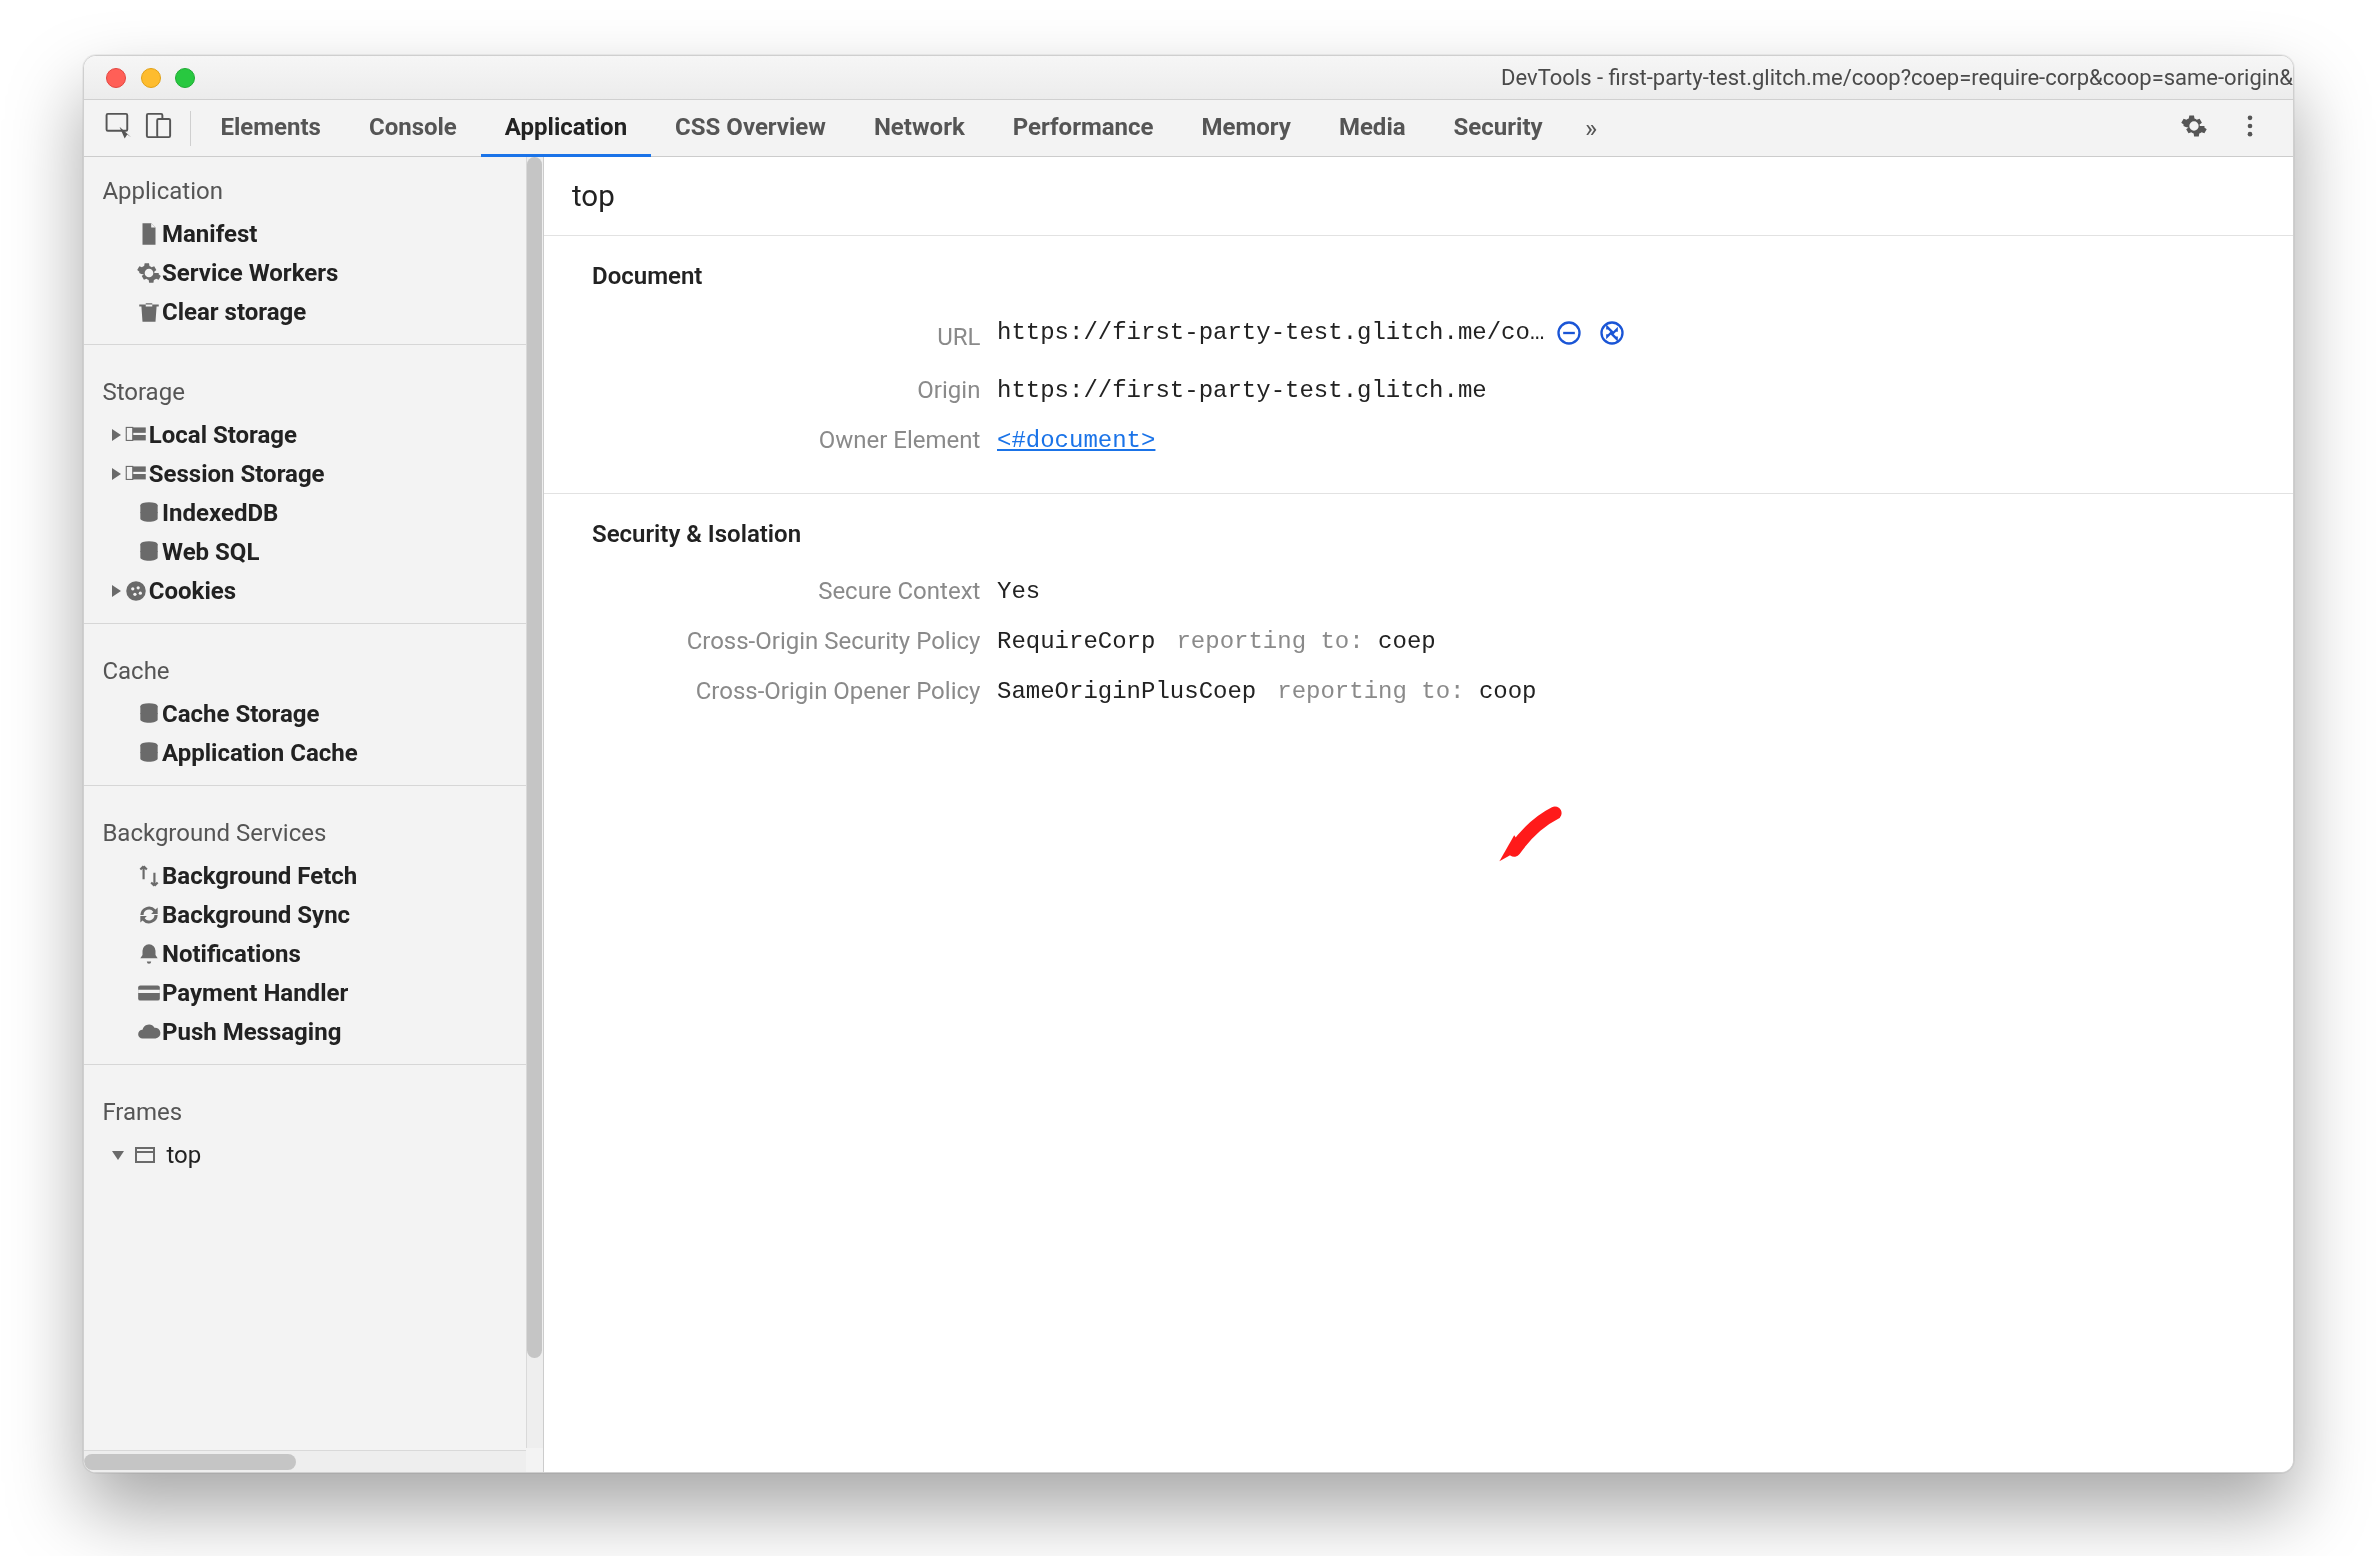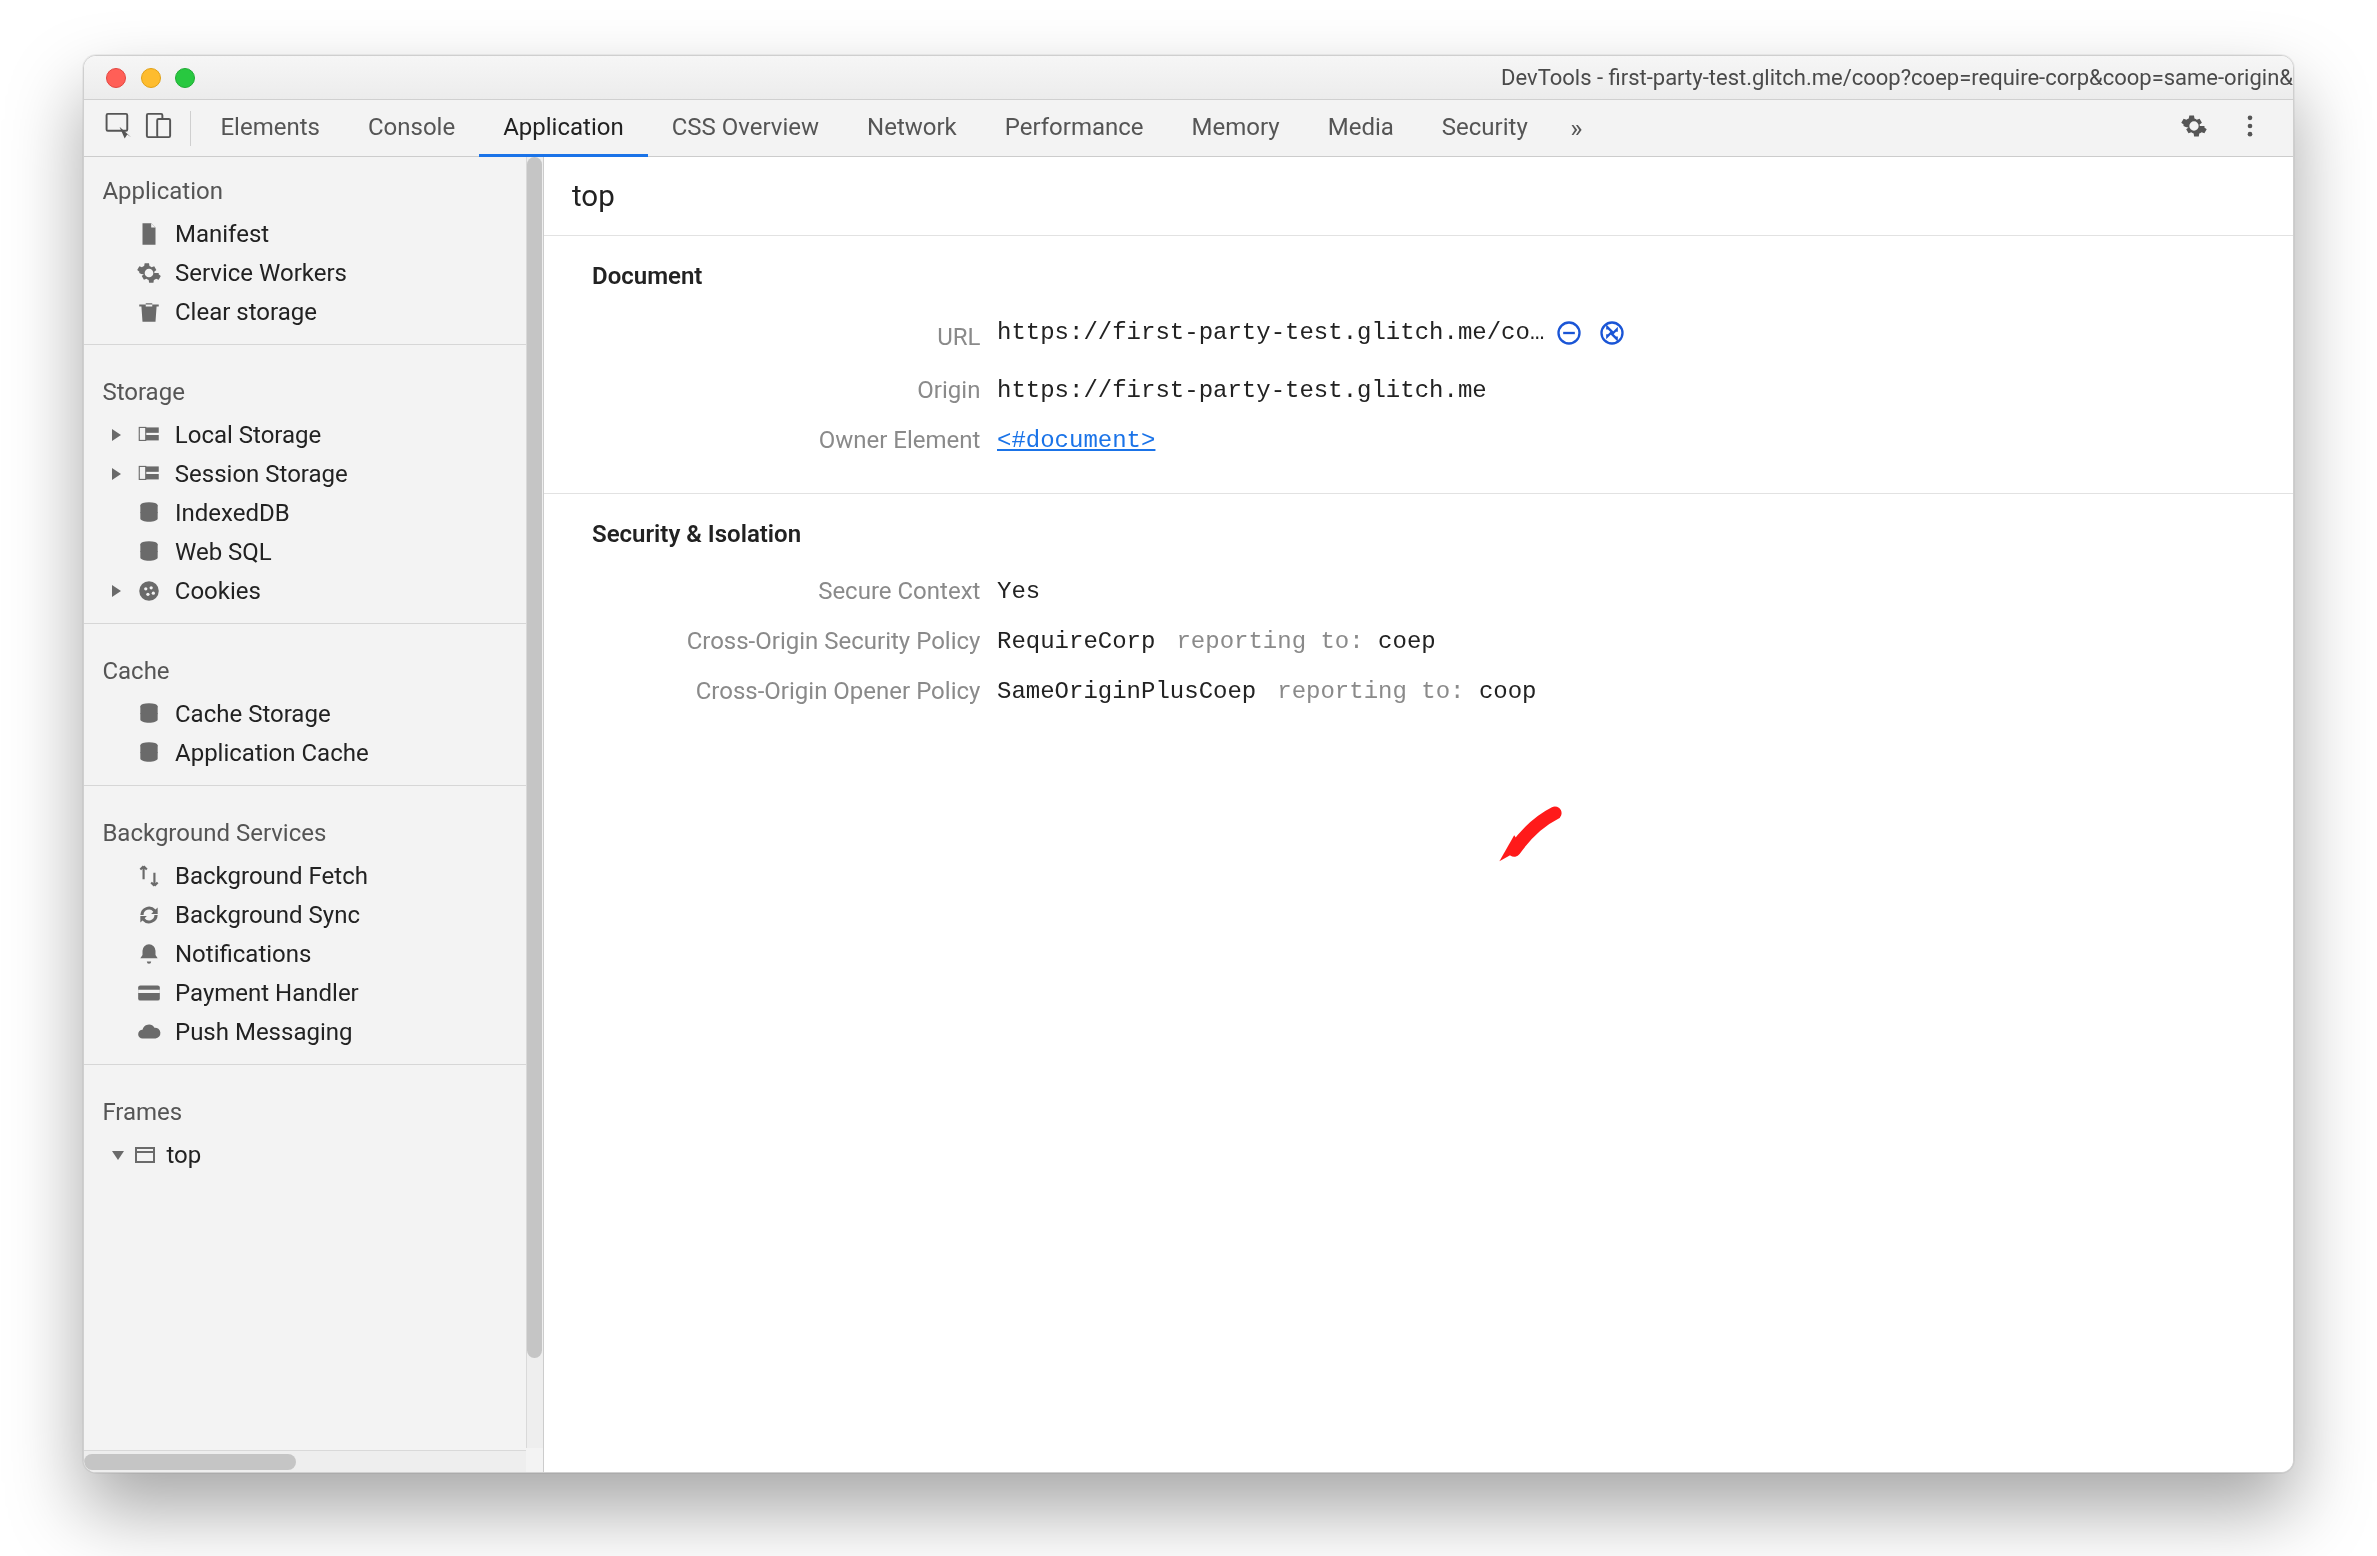--- a/index.html
+++ b/index.html
@@ -54,21 +54,21 @@
     border-bottom:0.9px solid #ccc;
     display:flex;
     align-items:center;
     gap: 0;
     padding: 0 9.2px;
     flex:0 0 auto;
   }
   .toolbar .tb-left { display:flex; align-items:center; gap:7.4px; padding:0 11px;}
   .toolbar .tb-left svg { width:31px; height:31px; }
   .toolbar .divider { width:0.9px; height:35px; background:#cfcfcf; margin:0 5.5px;}
-  .toolbar .tabs { display:flex; align-items:flex-end; }
+  .toolbar .tabs { display:flex; align-items:flex-end;font-weight:bold; }
   .toolbar .tab {
     padding: 0 24px;
     height:57px;
     display:flex; align-items:center;
     font-size:24px;
     color:#555;
     cursor:default;
     border-bottom: 3.7px solid transparent;
   }
   .toolbar .tab.active { color:#222; border-bottom-color:#1a73e8; }
@@ -87,24 +87,25 @@
     border-right:0.9px solid #ccc;
     overflow-y:auto;
     position:relative;
     padding-bottom: 37px;
   }
   .sidebar .section-title {
     font-size:24px; color:#555;
     padding: 20px 18.4px 9.2px 18.4px;
   }
   .sidebar .item {
-    display:flex; align-items:center; gap:13px;
+    display:flex; align-items:center; 
     padding: 5.5px 18.4px 5.5px 52px;
     font-size:24px; color:#222;
     white-space:nowrap;
+    font-weight:bold;
   }
   .sidebar .item .disc { width:0;height:0;border-left:9.2px solid #6a6a6a;border-top:6.4px solid transparent;border-bottom:6.4px solid transparent; margin-right:1.8px;}
   .sidebar .item.exp { padding-left: 28px; }
   .sidebar .item svg { width:26px; height:26px; fill:#6a6a6a; flex:0 0 auto;}
   .sidebar .hr { height:0.9px; background:#d6d6d6; margin:13px 0; }
   .sidebar .frames-item { display:flex; align-items:center; gap:9.2px; padding:5.5px 18.4px 5.5px 28px; font-size:24px;}
   .sidebar .frames-item .tri { width:0;height:0;border-top:9.2px solid #6a6a6a;border-left:6.4px solid transparent;border-right:6.4px solid transparent;}
   .sidebar .frames-item svg{width:24px;height:24px;fill:none;stroke:#6a6a6a;stroke-width:2;}
   .sidebar::-webkit-scrollbar{width:18.4px;}
   .sidebar-scroll-track{position:absolute;right:0;top:0;bottom:24px;width:16.6px;background:#eee;border-left:0.9px solid #d9d9d9;}

